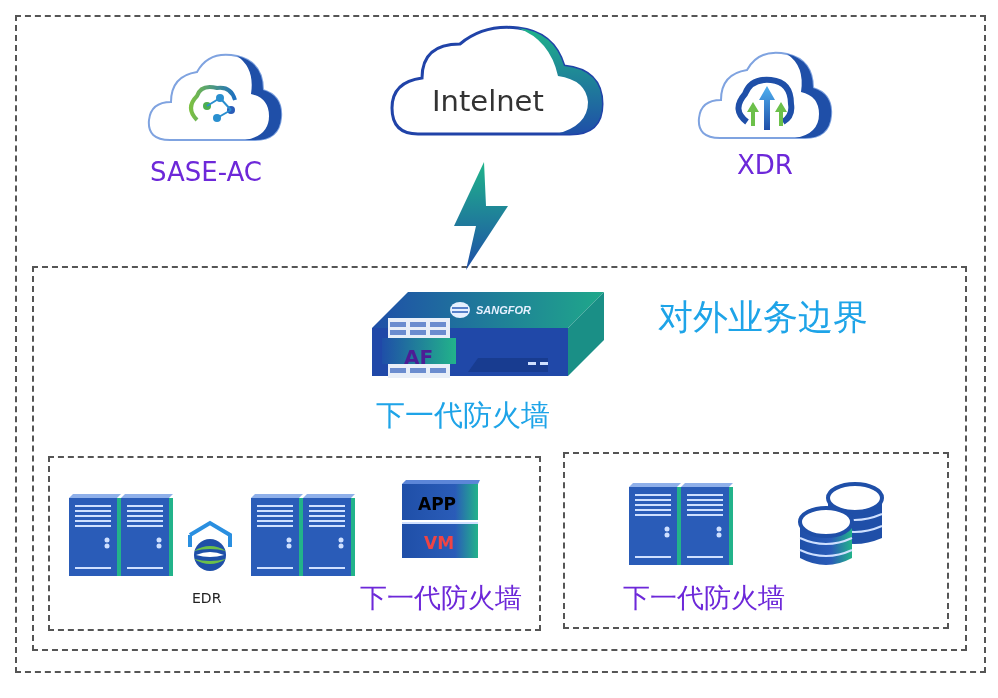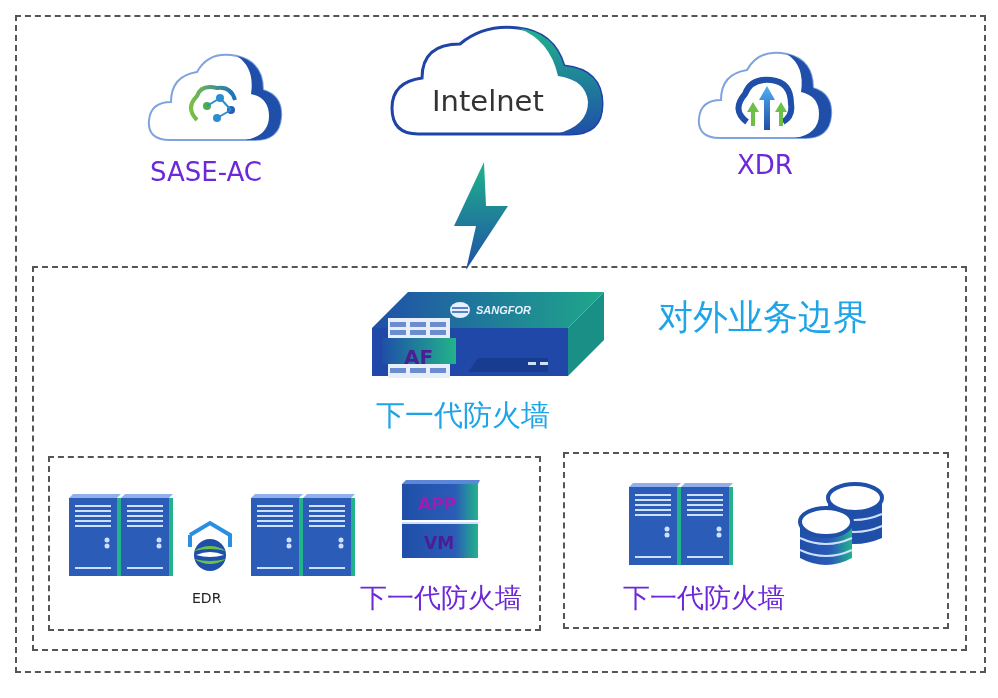--- a/index.html
+++ b/index.html
@@ -170,22 +170,22 @@
       <stop offset="0" stop-color="#1f4fa8"></stop>
         <stop offset="0.7" stop-color="#2a5cb8"></stop>
         <stop offset="1" stop-color="#22b38a"></stop>
     </linearGradient>
   </defs>
   <rect x="2" y="4" width="76" height="36" fill="url(#gStack)"></rect>
   <path d="M2 4 L6 0 L80 0 L78 4 Z" fill="#5c86d8"></path>
   <rect x="2" y="42" width="76" height="36" fill="url(#gStack)"></rect>
   <path d="M2 42 L78 42 L78 44 L2 44 Z" fill="#cfe0ff"></path>
 </svg>
-<div class="abs" style="left:418px;top:494px;font-size:17px;font-weight:bold;color:#a21caf">APP</div>
-<div class="abs" style="left:424px;top:533px;font-size:17px;font-weight:bold;color:#4c1d95">VM</div>
+<div class="abs" style="left:418px;top:494px;font-size:17px;font-weight:bold;color:#000000">APP</div>
+<div class="abs" style="left:424px;top:533px;font-size:17px;font-weight:bold;color:#ef4444">VM</div>
 <div class="abs label-dark" style="left:360px;top:580px;font-size:27px">下一代防火墙</div>
 
 <svg style="left:627px;top:481px" width="110" height="86" viewBox="0 0 110 86">
   <g>
     <path d="M2 6 L6 2 L54 2 L50 6 Z" fill="#8fb0ea"></path>
     <rect x="2" y="6" width="48" height="78" fill="#2a5cb8"></rect>
     <rect x="50" y="6" width="4" height="78" fill="#22b38a"></rect>
     <path d="M54 6 L58 2 L106 2 L102 6 Z" fill="#8fb0ea"></path>
     <rect x="54" y="6" width="48" height="78" fill="#2a5cb8"></rect>
     <rect x="102" y="6" width="4" height="78" fill="#22b38a"></rect>

